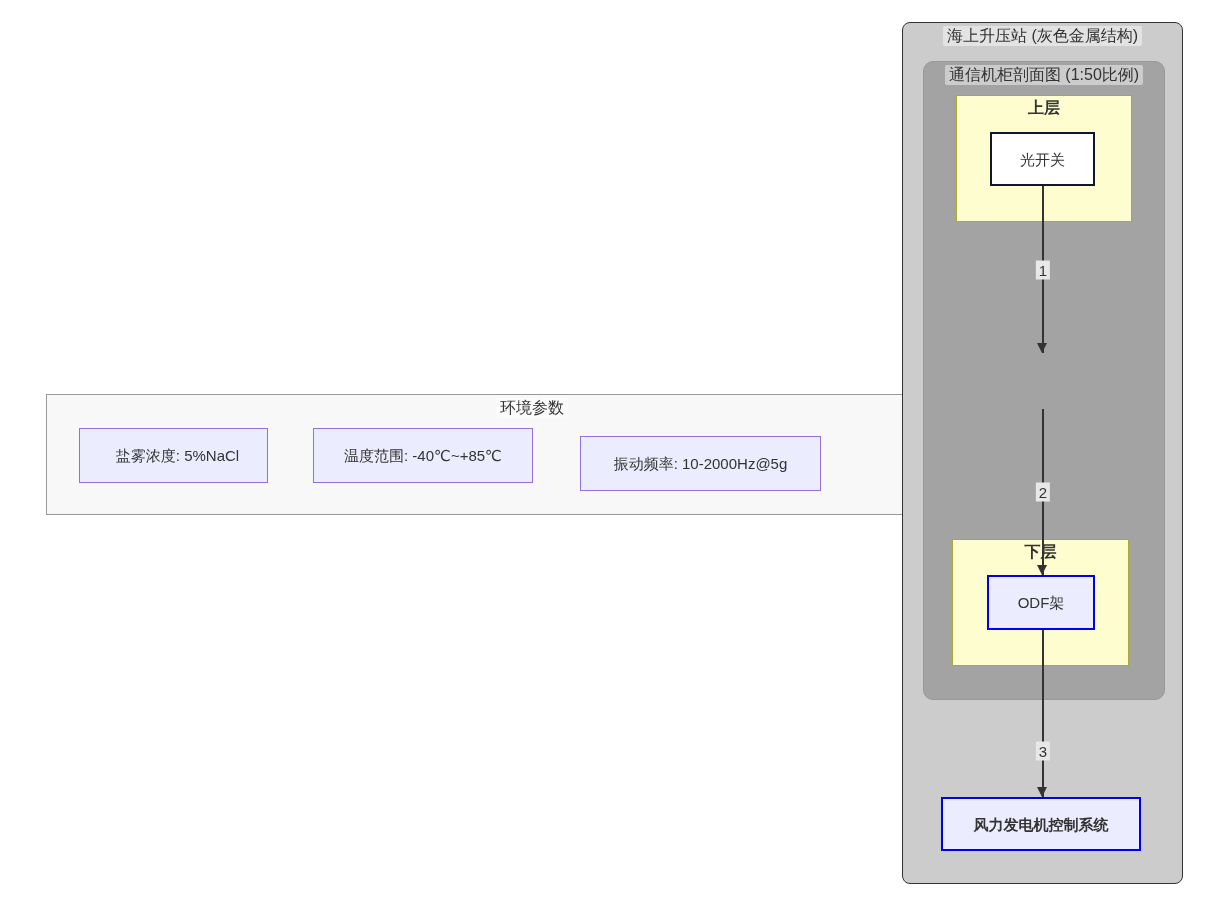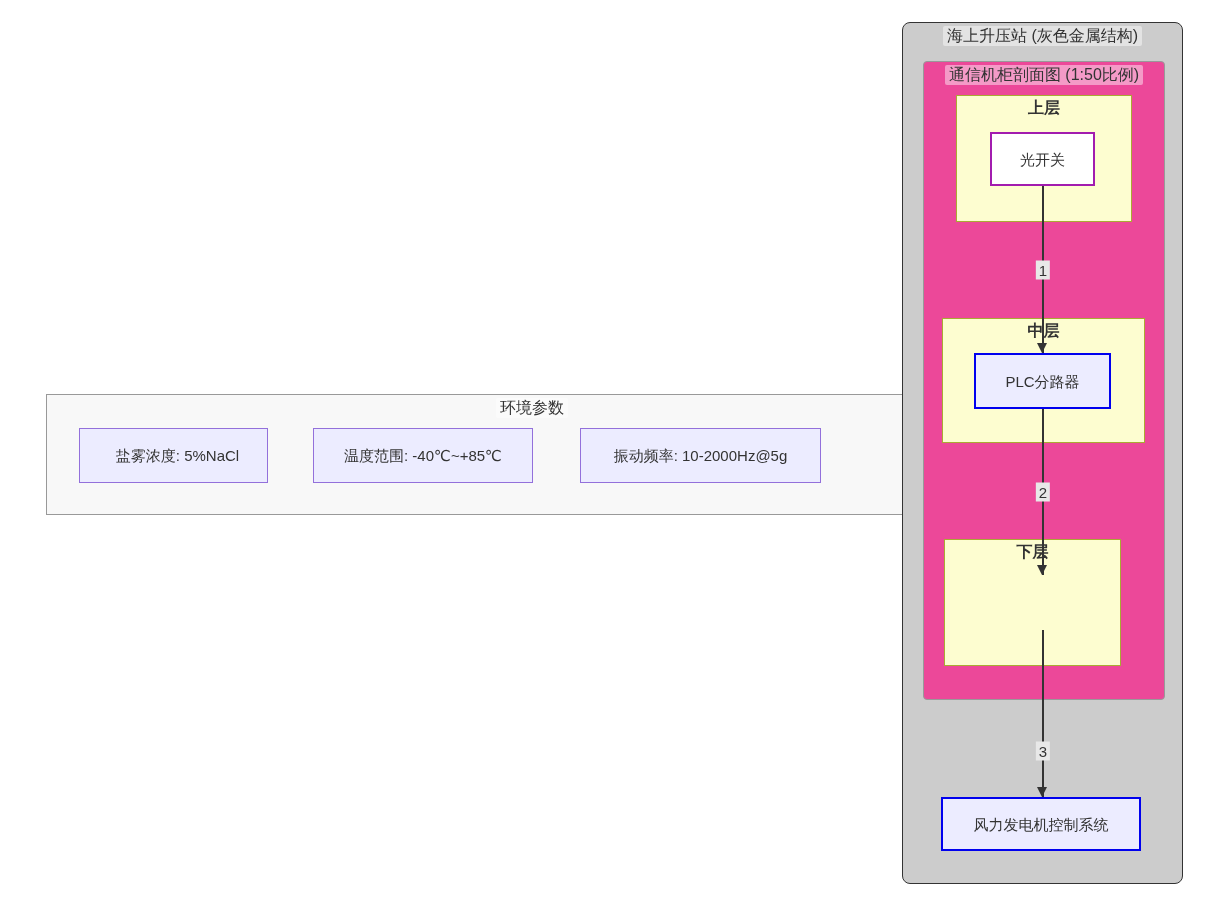--- a/index.html
+++ b/index.html
@@ -20,38 +20,38 @@
   .env-cluster{
     left:46px;top:394px;width:972px;height:121px;
     background:#f8f8f8;border:1px solid #999999;border-radius:0;
   }
   .station-cluster{
     left:902px;top:22px;width:281px;height:862px;
     background:#cccccc;border:1.5px solid #333333;border-radius:8px;
   }
   .cabinet-cluster{
     left:20px;top:38px;width:242px;height:639px;
-    background:#ec4899;border:1px solid #999999;border-radius:4px;
+    background:#a3a3a3;border:1px solid #999999;border-radius:10px;
   }
   .layer{
     position:absolute;box-sizing:border-box;
     background:#fdfdd0;border:1px solid #aaaa33;
   }
   .layer-title{
     position:absolute;left:0;right:0;top:2px;text-align:center;
     font-size:16px;line-height:20px;color:#333;font-weight:bold;
   }
   .node{
     position:absolute;box-sizing:border-box;
     display:flex;align-items:center;justify-content:center;
     font-size:15px;line-height:19px;color:#333;text-align:center;
     background:#ececff;border:1px solid #9370db;
   }
   .node.blue{border:2px solid #0000ee;}
-  .node.red{background:#ffffff;border:2px solid #a21caf;}
+  .node.red{background:#ffffff;border:2px solid #0f172a;}
   .edge-line{
     position:absolute;width:1.5px;background:#333333;z-index:5;
   }
   .edge-arrow{
     position:absolute;width:0;height:0;z-index:6;
     border-left:5px solid transparent;border-right:5px solid transparent;
     border-top:10px solid #333333;
   }
   .edge-label{
     position:absolute;z-index:7;transform:translate(-50%,-50%);
@@ -62,49 +62,46 @@
 <body>
 
 <div class="canvas">
 
   <div class="cluster env-cluster">
     <div class="cluster-title">
       <span class="band">环境参数</span>
     </div>
     <div class="node" style="left:32px;top:33px;width:189px;height:55px;padding-left:8px;">盐雾浓度: 5%NaCl</div>
     <div class="node" style="left:266px;top:33px;width:220px;height:55px;text-align:right;">温度范围: -40℃~+85℃</div>
-    <div class="node" style="left:533px;top:33px;width:241px;height:55px;">振动频率: 10-2000Hz@5g</div>
+    <div class="node" style="left:533px;top:41px;width:241px;height:55px;">振动频率: 10-2000Hz@5g</div>
   </div>
 
   <div class="cluster station-cluster">
     <div class="cluster-title">
       <span class="band">海上升压站 (灰色金属结构)</span>
     </div>
 
     <div class="cluster cabinet-cluster">
       <div class="cluster-title">
         <span class="band">通信机柜剖面图 (1:50比例)</span>
       </div>
 
       <div class="layer" style="left:32px;top:33px;width:176px;height:127px;">
         <div class="layer-title">上层</div>
         <div class="node red" style="left:33px;top:36px;width:105px;height:54px;">光开关</div>
       </div>
 
-      <div class="layer" style="left:18px;top:256px;width:203px;height:125px;">
-        <div class="layer-title">中层</div>
-        <div class="node blue" style="left:31px;top:34px;width:137px;height:56px;">PLC分路器</div>
-      </div>
 
-      <div class="layer" style="left:20px;top:477px;width:177px;height:127px;">
+      <div class="layer" style="left:28px;top:477px;width:177px;height:127px;">
         <div class="layer-title">下层</div>
+        <div class="node blue" style="left:34px;top:35px;width:108px;height:55px;">ODF架</div>
       </div>
     </div>
 
-    <div class="node blue" style="left:38px;top:774px;width:200px;height:54px;">风力发电机控制系统</div>
+    <div class="node blue" style="left:38px;top:774px;width:200px;height:54px;font-weight:bold;">风力发电机控制系统</div>
   </div>
 
   <div class="edge-line" style="left:1042px;top:186px;height:167px;"></div>
   <div class="edge-arrow" style="left:1037px;top:343px;"></div>
   <div class="edge-label" style="left:1043px;top:270px;">1</div>
 
   <div class="edge-line" style="left:1042px;top:409px;height:166px;"></div>
   <div class="edge-arrow" style="left:1037px;top:565px;"></div>
   <div class="edge-label" style="left:1043px;top:492px;">2</div>
 

